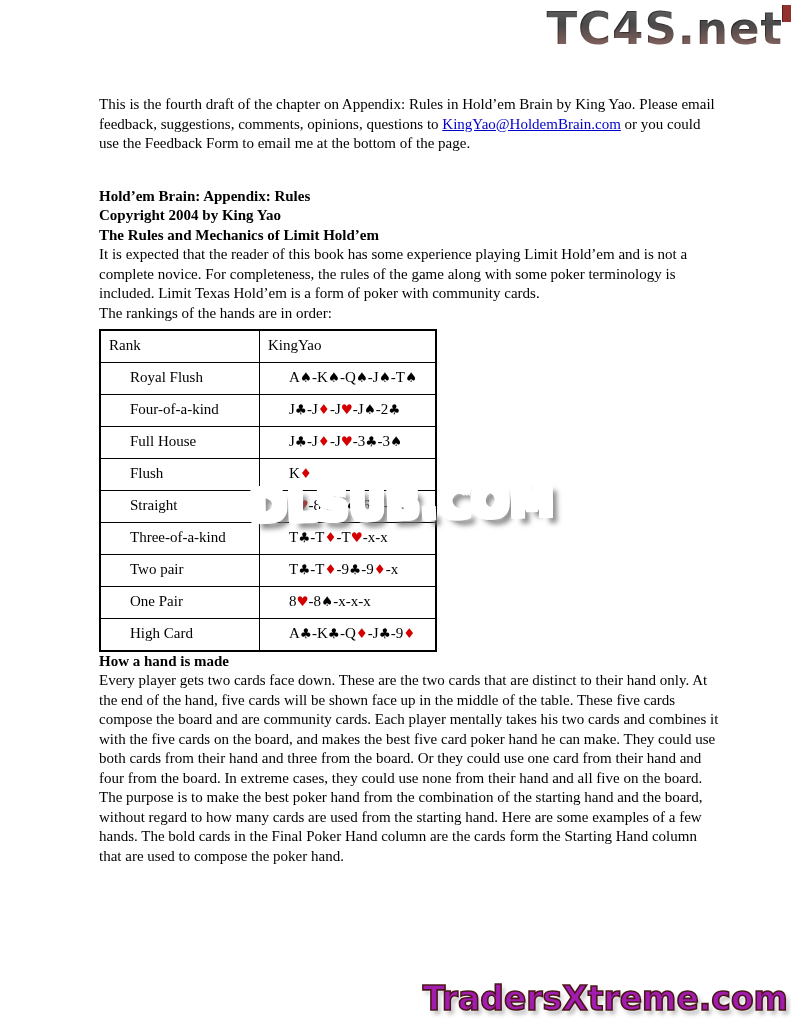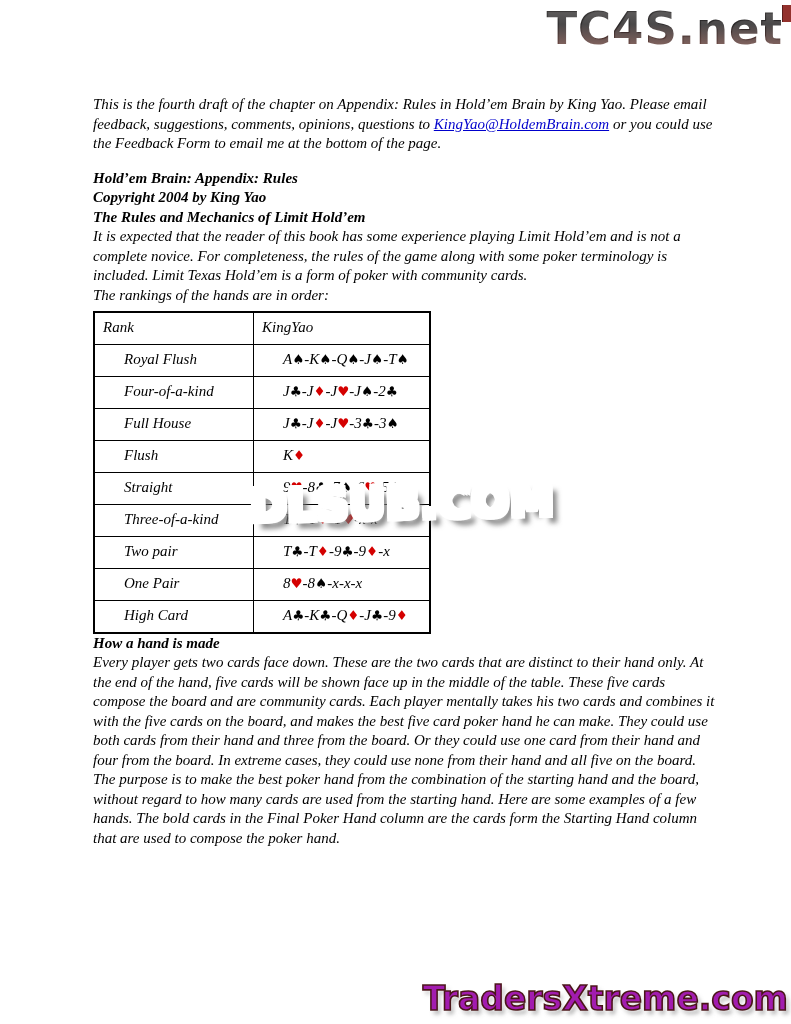--- a/index.html
+++ b/index.html
@@ -8,25 +8,25 @@
 
   
   .top-logo{position:absolute;top:2px;right:8px;
     font-family:"DejaVu Sans", sans-serif;font-weight:900;font-size:45px;letter-spacing:1px;
     background:linear-gradient(180deg,#4a4847 0%,#232122 42%,#5e3c37 78%,#a3756c 100%);
     -webkit-background-clip:text;background-clip:text;color:transparent;
     text-shadow:1px 1px 1px rgba(255,255,255,0.18);}
   .corner-red-box{position:absolute;top:5px;right:0;width:8px;height:17px;background:#93312d;border-left:1px solid #5c1c1a;}
 
   
-  .content{position:absolute;left:93px;top:95px;width:622px;font-size:15px;line-height:19.5px;font-style:italic;}
+  .content{position:absolute;left:99px;top:95px;width:622px;font-size:15px;line-height:19.5px;}
   .content p{margin:0;}
   .para-link{color:#0000cc;text-decoration:underline;cursor:pointer;}
   .bold-line{font-weight:bold;}
-  .title-block{margin-top:15px;}
+  .title-block{margin-top:33px;}
   .section-heading{margin-top:34px;font-weight:bold;}
   .rankings-line{margin-top:13px;}
   .hand-heading{margin-top:37px;font-weight:bold;}
 
   
   table.hand-table{margin-top:6px;border-collapse:collapse;border:2px solid #000;}
   .hand-table th,.hand-table td{border:1px solid #000;font-weight:normal;text-align:left;
     font-size:15px;line-height:19.5px;padding:5px 8px 6px 8px;vertical-align:middle;}
   .hand-table th{height:19px;}
   .hand-table td{height:20px;padding-left:29px;}

